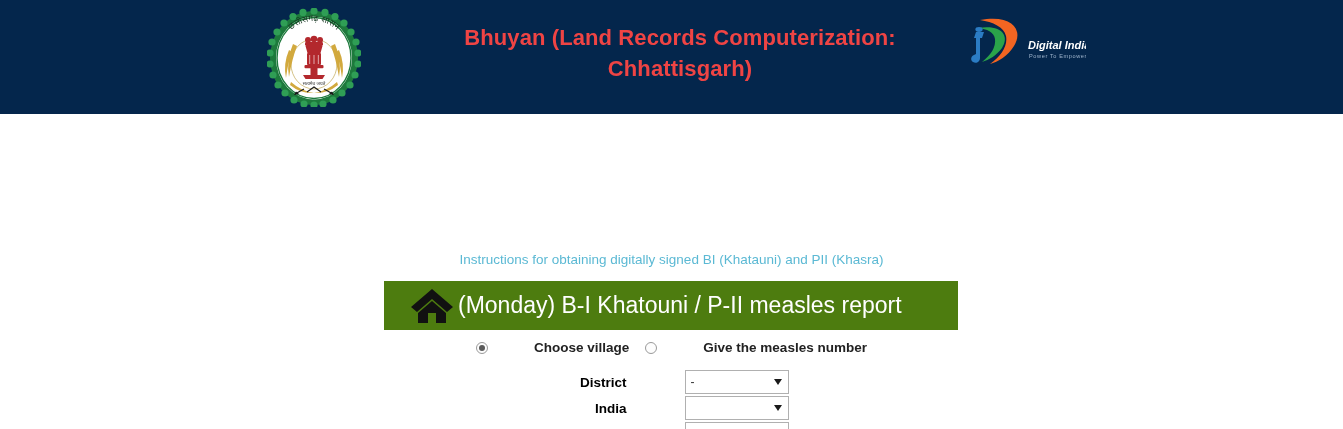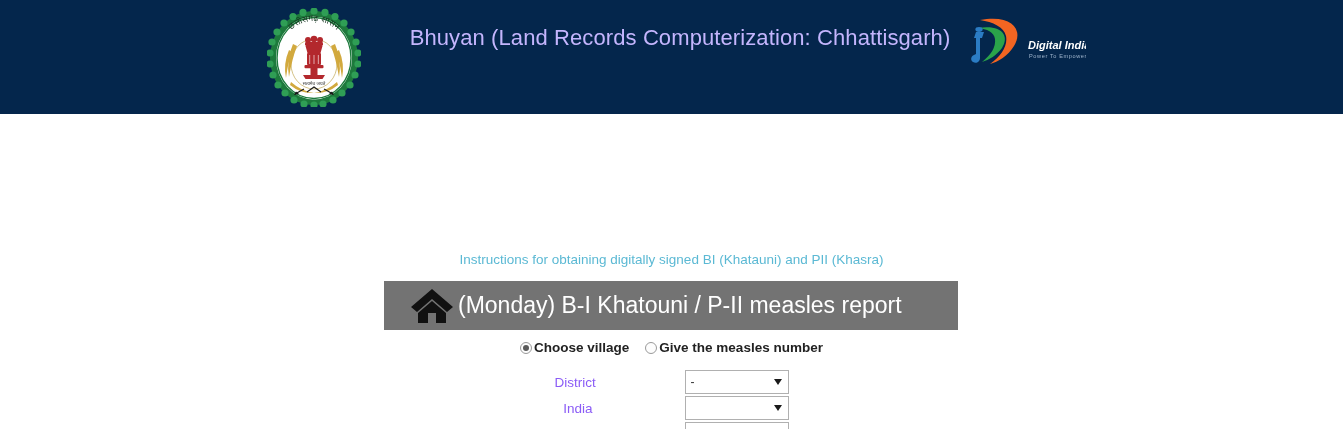--- a/index.html
+++ b/index.html
@@ -30,23 +30,23 @@
     width: 94px;
     height: 99px;
   }
 
   .header-title {
     position: absolute;
     left: 400px;
     top: 22px;
     width: 560px;
     text-align: center;
-    color: #c4b5fd;
+    color: #ef4444;
     font-size: 22px;
-    font-weight: normal;
+    font-weight: bold;
     line-height: 31px;
     letter-spacing: 0.1px;
   }
 
   .digital-india {
     position: absolute;
     left: 968px;
     top: 16px;
     width: 118px;
     height: 54px;
@@ -71,21 +71,21 @@
     text-decoration: none;
     white-space: nowrap;
   }
 
   .report-bar {
     position: absolute;
     left: 384px;
     top: 167px;
     width: 574px;
     height: 49px;
-    background: #737373;
+    background: #4d7c0f;
     display: flex;
     align-items: center;
     box-sizing: border-box;
     padding-left: 26px;
   }
 
   .home-icon {
     width: 44px;
     height: 36px;
     flex: 0 0 auto;
@@ -112,20 +112,21 @@
     align-items: center;
   }
   .radio-option {
     display: inline-flex;
     align-items: center;
     font-size: 13.5px;
     font-weight: bold;
     color: #222222;
     white-space: nowrap;
     cursor: default;
+    gap: 44px;
   }
   .radio-option + .radio-option { margin-left: 16px; }
 
   .radio-mark {
     width: 12px;
     height: 12px;
     border-radius: 50%;
     border: 1px solid #9a9a9a;
     background: #fdfdfd;
     margin-right: 2px;
@@ -154,25 +155,25 @@
   .form-row {
     display: flex;
     align-items: center;
     justify-content: center;
     height: 26px;
     margin-bottom: 0px;
   }
   .form-label {
     width: 130px;
     text-align: right;
-    padding-right: 92px;
+    padding-right: 58px;
     box-sizing: border-box;
     font-size: 13.5px;
-    font-weight: normal;
-    color: #8b5cf6;
+    font-weight: bold;
+    color: #000000;
     white-space: nowrap;
   }
   .select-wrap {
     position: relative;
     width: 104px;
     height: 24px;
     flex: 0 0 auto;
   }
   .fake-select {
     width: 104px;

